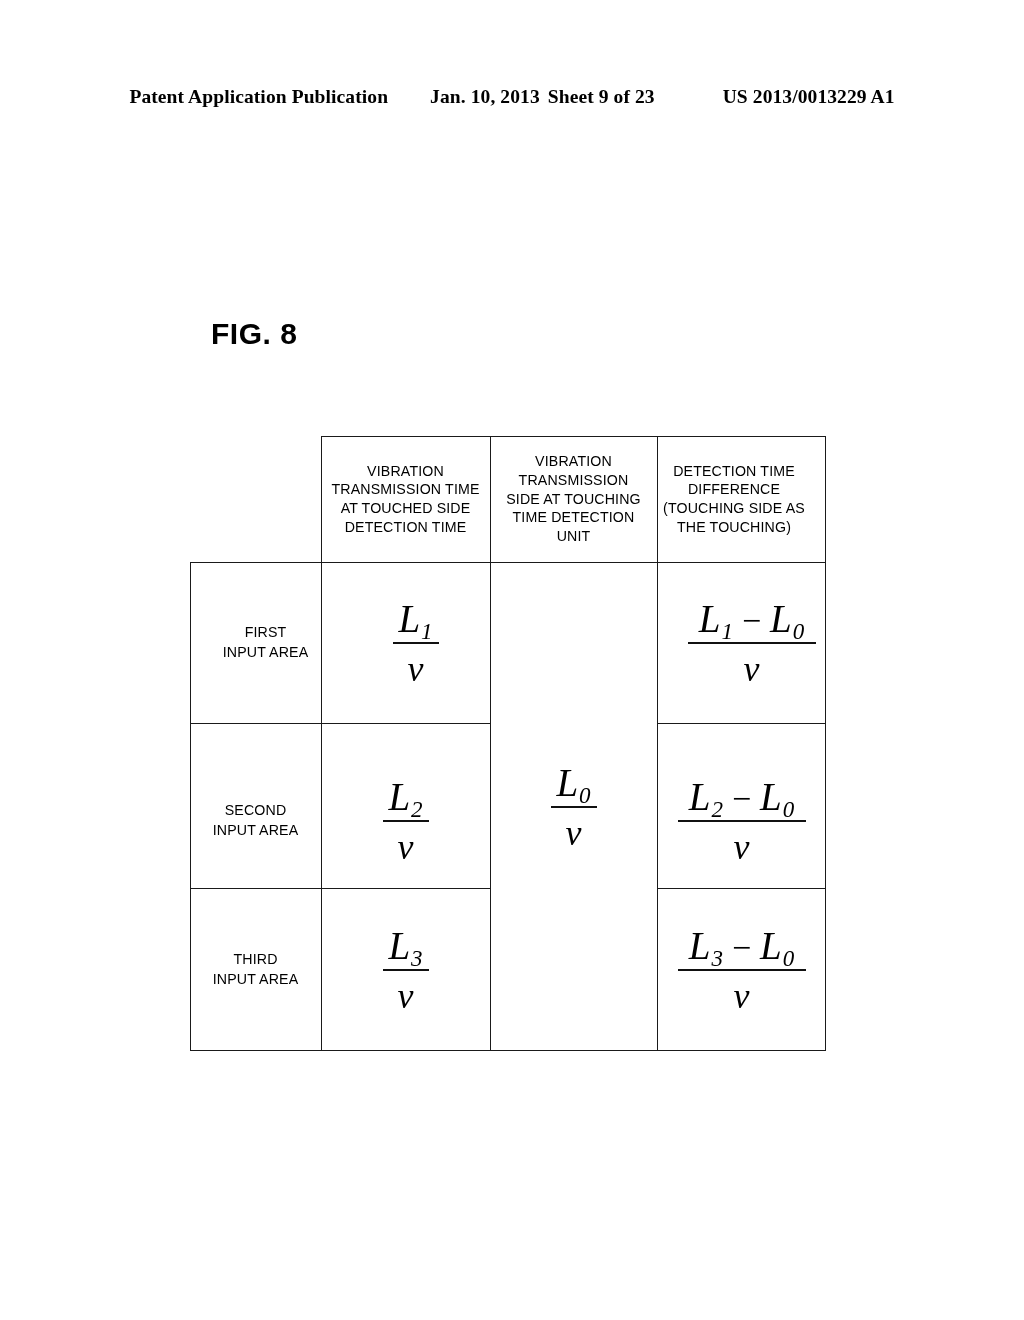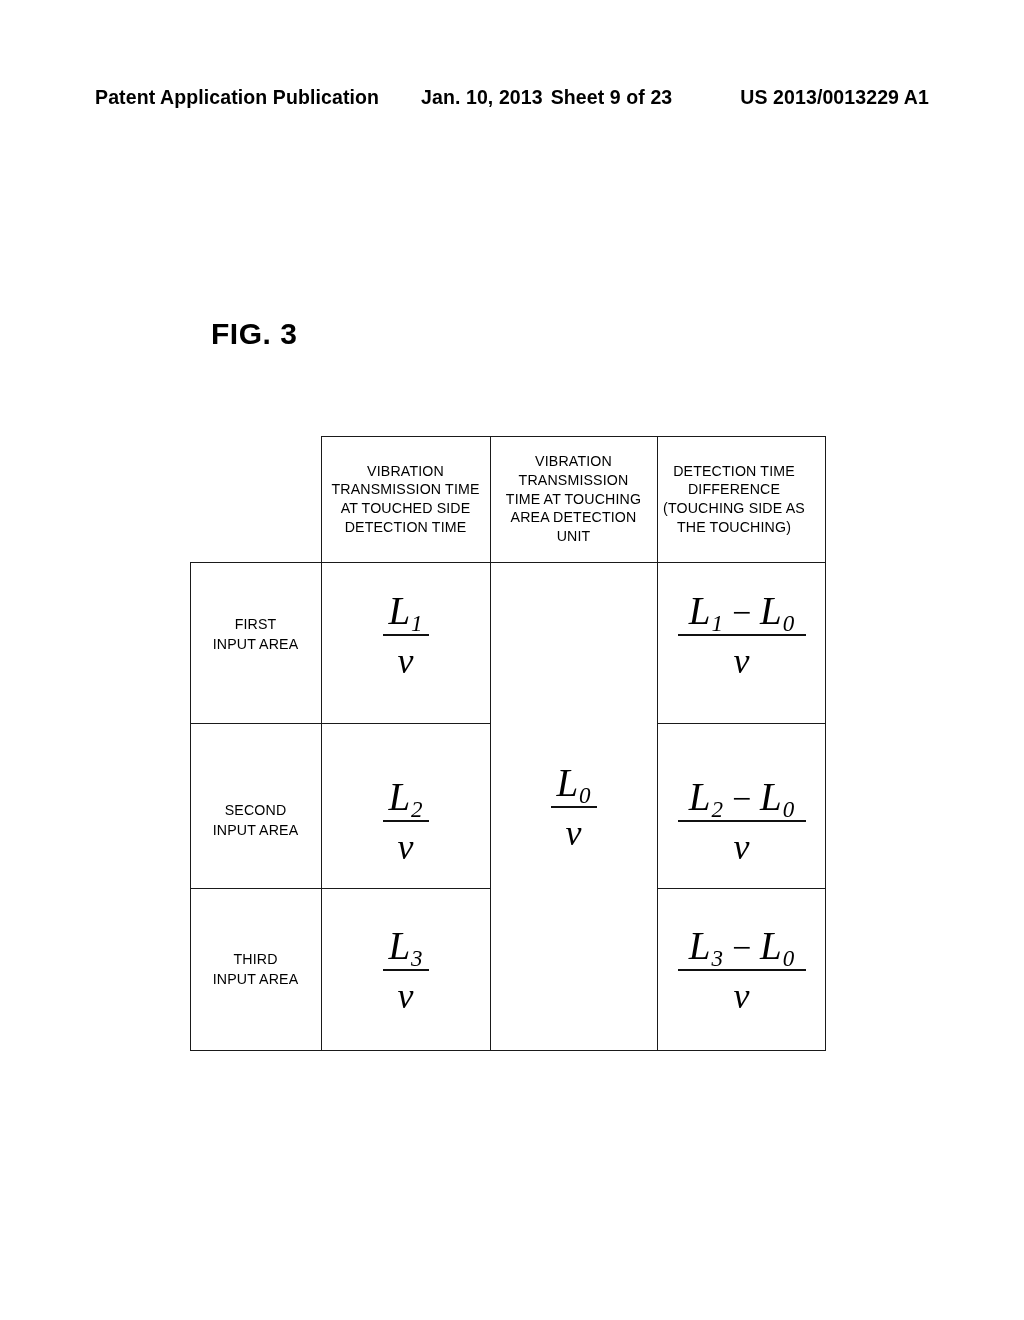--- a/index.html
+++ b/index.html
@@ -18,21 +18,21 @@
 
   
   .pub-header {
     position: absolute;
     top: 86px;
     left: 0;
     width: 1024px;
     display: flex;
     justify-content: center;
     align-items: baseline;
-    font-family: Liberation Sans, sans-serif;
+    font-family: Liberation Serif, serif;
     font-weight: bold;
     font-size: 19.5px;
     letter-spacing: 0.1px;
     white-space: nowrap;
   }
   .pub-header .seg-pub { margin-right: 42px; }
   .pub-header .seg-date { margin-right: 8px; text-align: center; }
   .pub-header .seg-sheet { margin-right: 68px; }
 
   
@@ -89,21 +89,21 @@
     width: 131px;
     display: flex;
     align-items: center;
     justify-content: center;
     text-align: center;
     font-size: 14.2px;
     line-height: 1.34;
     letter-spacing: 0.15px;
     box-sizing: border-box;
   }
-  .row-1 { top: 118px; height: 161px; }
+  .row-1 { top: 126px; height: 161px; margin-left: 10px; }
   .row-2 { top: 302px; height: 165px; }
   .row-3 { top: 452px; height: 163px; }
 
   
   .formula-cell {
     position: absolute;
     display: flex;
     align-items: center;
     justify-content: center;
     box-sizing: border-box;
@@ -164,21 +164,21 @@
 </head>
 <body>
 
 <div class="pub-header">
   <span class="seg-pub">Patent Application Publication</span>
   <span class="seg-date">Jan. 10, 2013</span>
   <span class="seg-sheet">Sheet 9 of 23</span>
   <span class="seg-num">US 2013/0013229 A1</span>
 </div>
 
-<div class="fig-label">FIG. 3</div>
+<div class="fig-label">FIG. 8</div>
 
 <div class="fig-table">
 
   <div class="ln ln-h" style="left:131px; top:0; width:505px;"></div>
 
   <div class="ln ln-h" style="left:0; top:126px; width:636px;"></div>
 
   <div class="ln ln-h" style="left:0; top:287px; width:300px;"></div>
   <div class="ln ln-h" style="left:467px; top:287px; width:169px;"></div>
 
@@ -199,22 +199,22 @@
       <div>TRANSMISSION TIME</div>
       <div>AT TOUCHED SIDE</div>
       <div>DETECTION TIME</div>
     </div>
   </div>
 
   <div class="hdr-cell hdr-c3">
     <div>
       <div>VIBRATION</div>
       <div>TRANSMISSION</div>
-      <div>TIME AT TOUCHING</div>
-      <div>AREA DETECTION</div>
+      <div>SIDE AT TOUCHING</div>
+      <div>TIME DETECTION</div>
       <div>UNIT</div>
     </div>
   </div>
 
   <div class="hdr-cell hdr-c4">
     <div>
       <div>DETECTION TIME</div>
       <div>DIFFERENCE</div>
       <div>(TOUCHING SIDE AS</div>
       <div>THE TOUCHING)</div>

